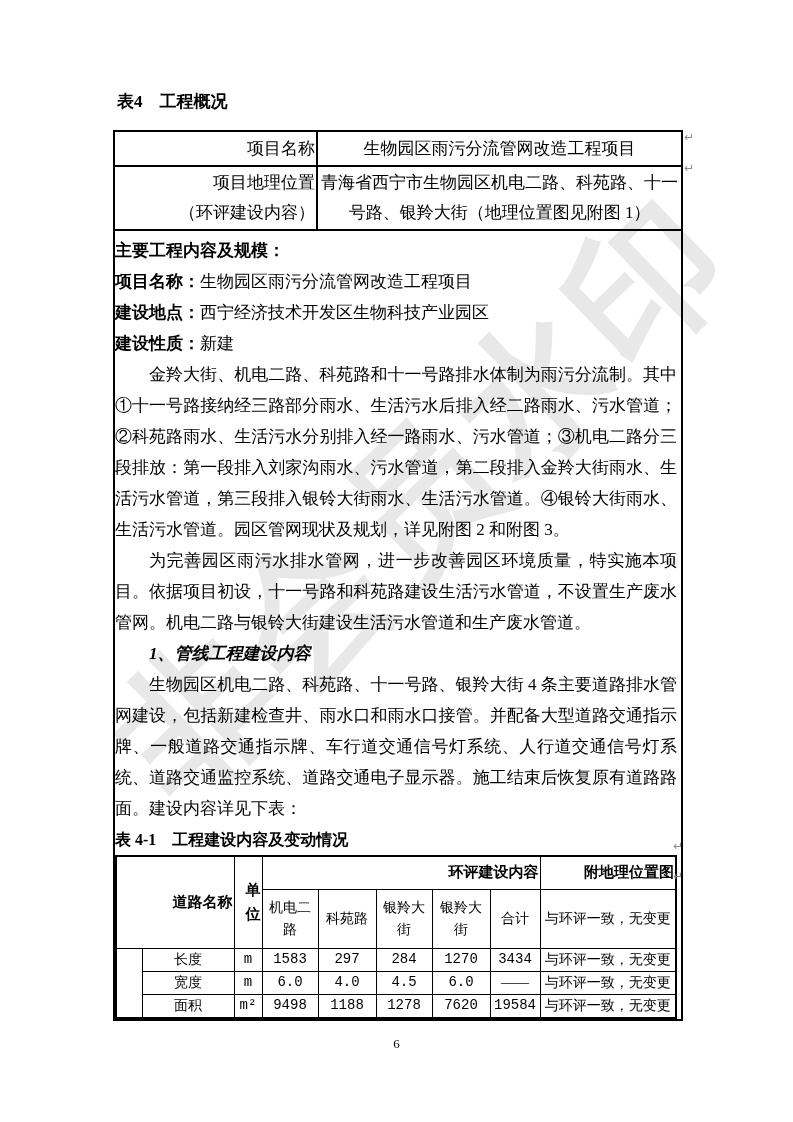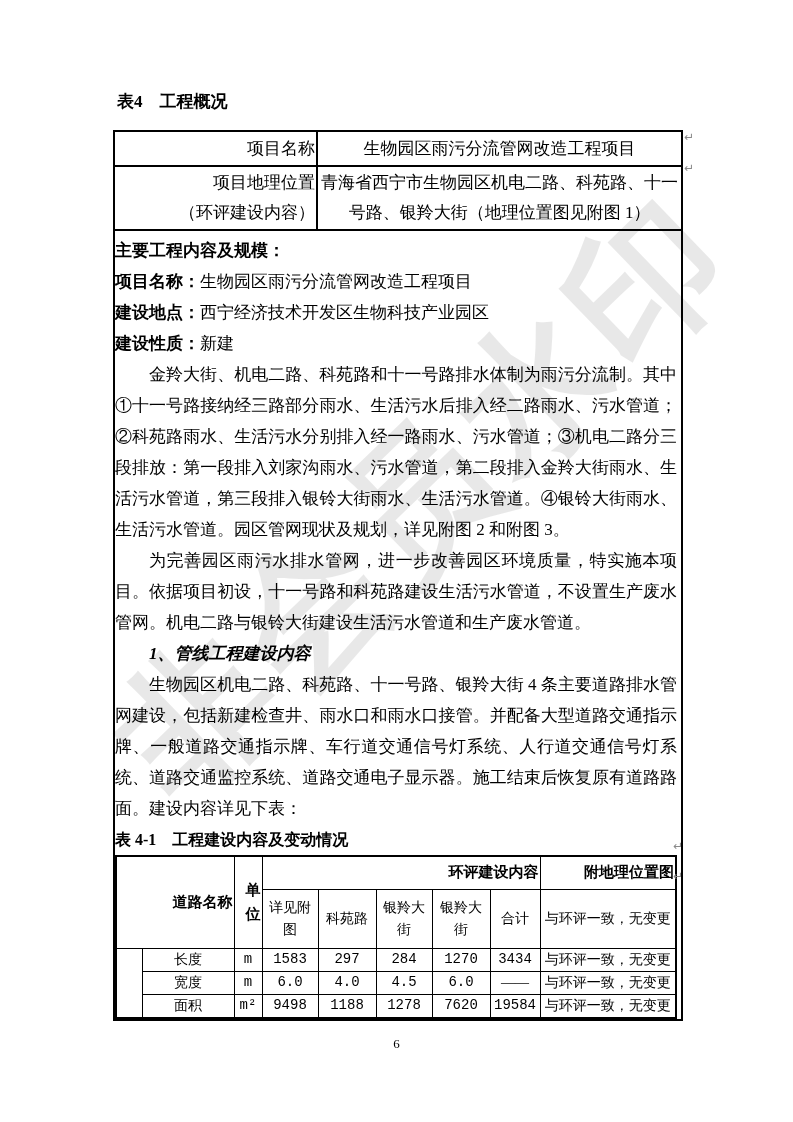--- a/index.html
+++ b/index.html
@@ -117,21 +117,21 @@
                 <col>
           </colgroup>
           <tbody>
                 <tr class="h1">
             <th colspan="2" rowspan="2">道路名称</th>
             <th rowspan="2">单位</th>
             <th colspan="5">环评建设内容</th>
             <th class="nowrap">附地理位置图</th>
           </tr>
           <tr class="h2">
-            <td>详见附图</td>
+            <td>机电二路</td>
             <td>科苑路</td>
             <td>银羚大街</td>
             <td>银羚大街</td>
             <td>合计</td>
             <td class="actual">与环评一致，无变更</td>
           </tr>
           <tr class="dr">
             <td rowspan="3"></td>
             <td>长度</td>
             <td class="num">m</td>

